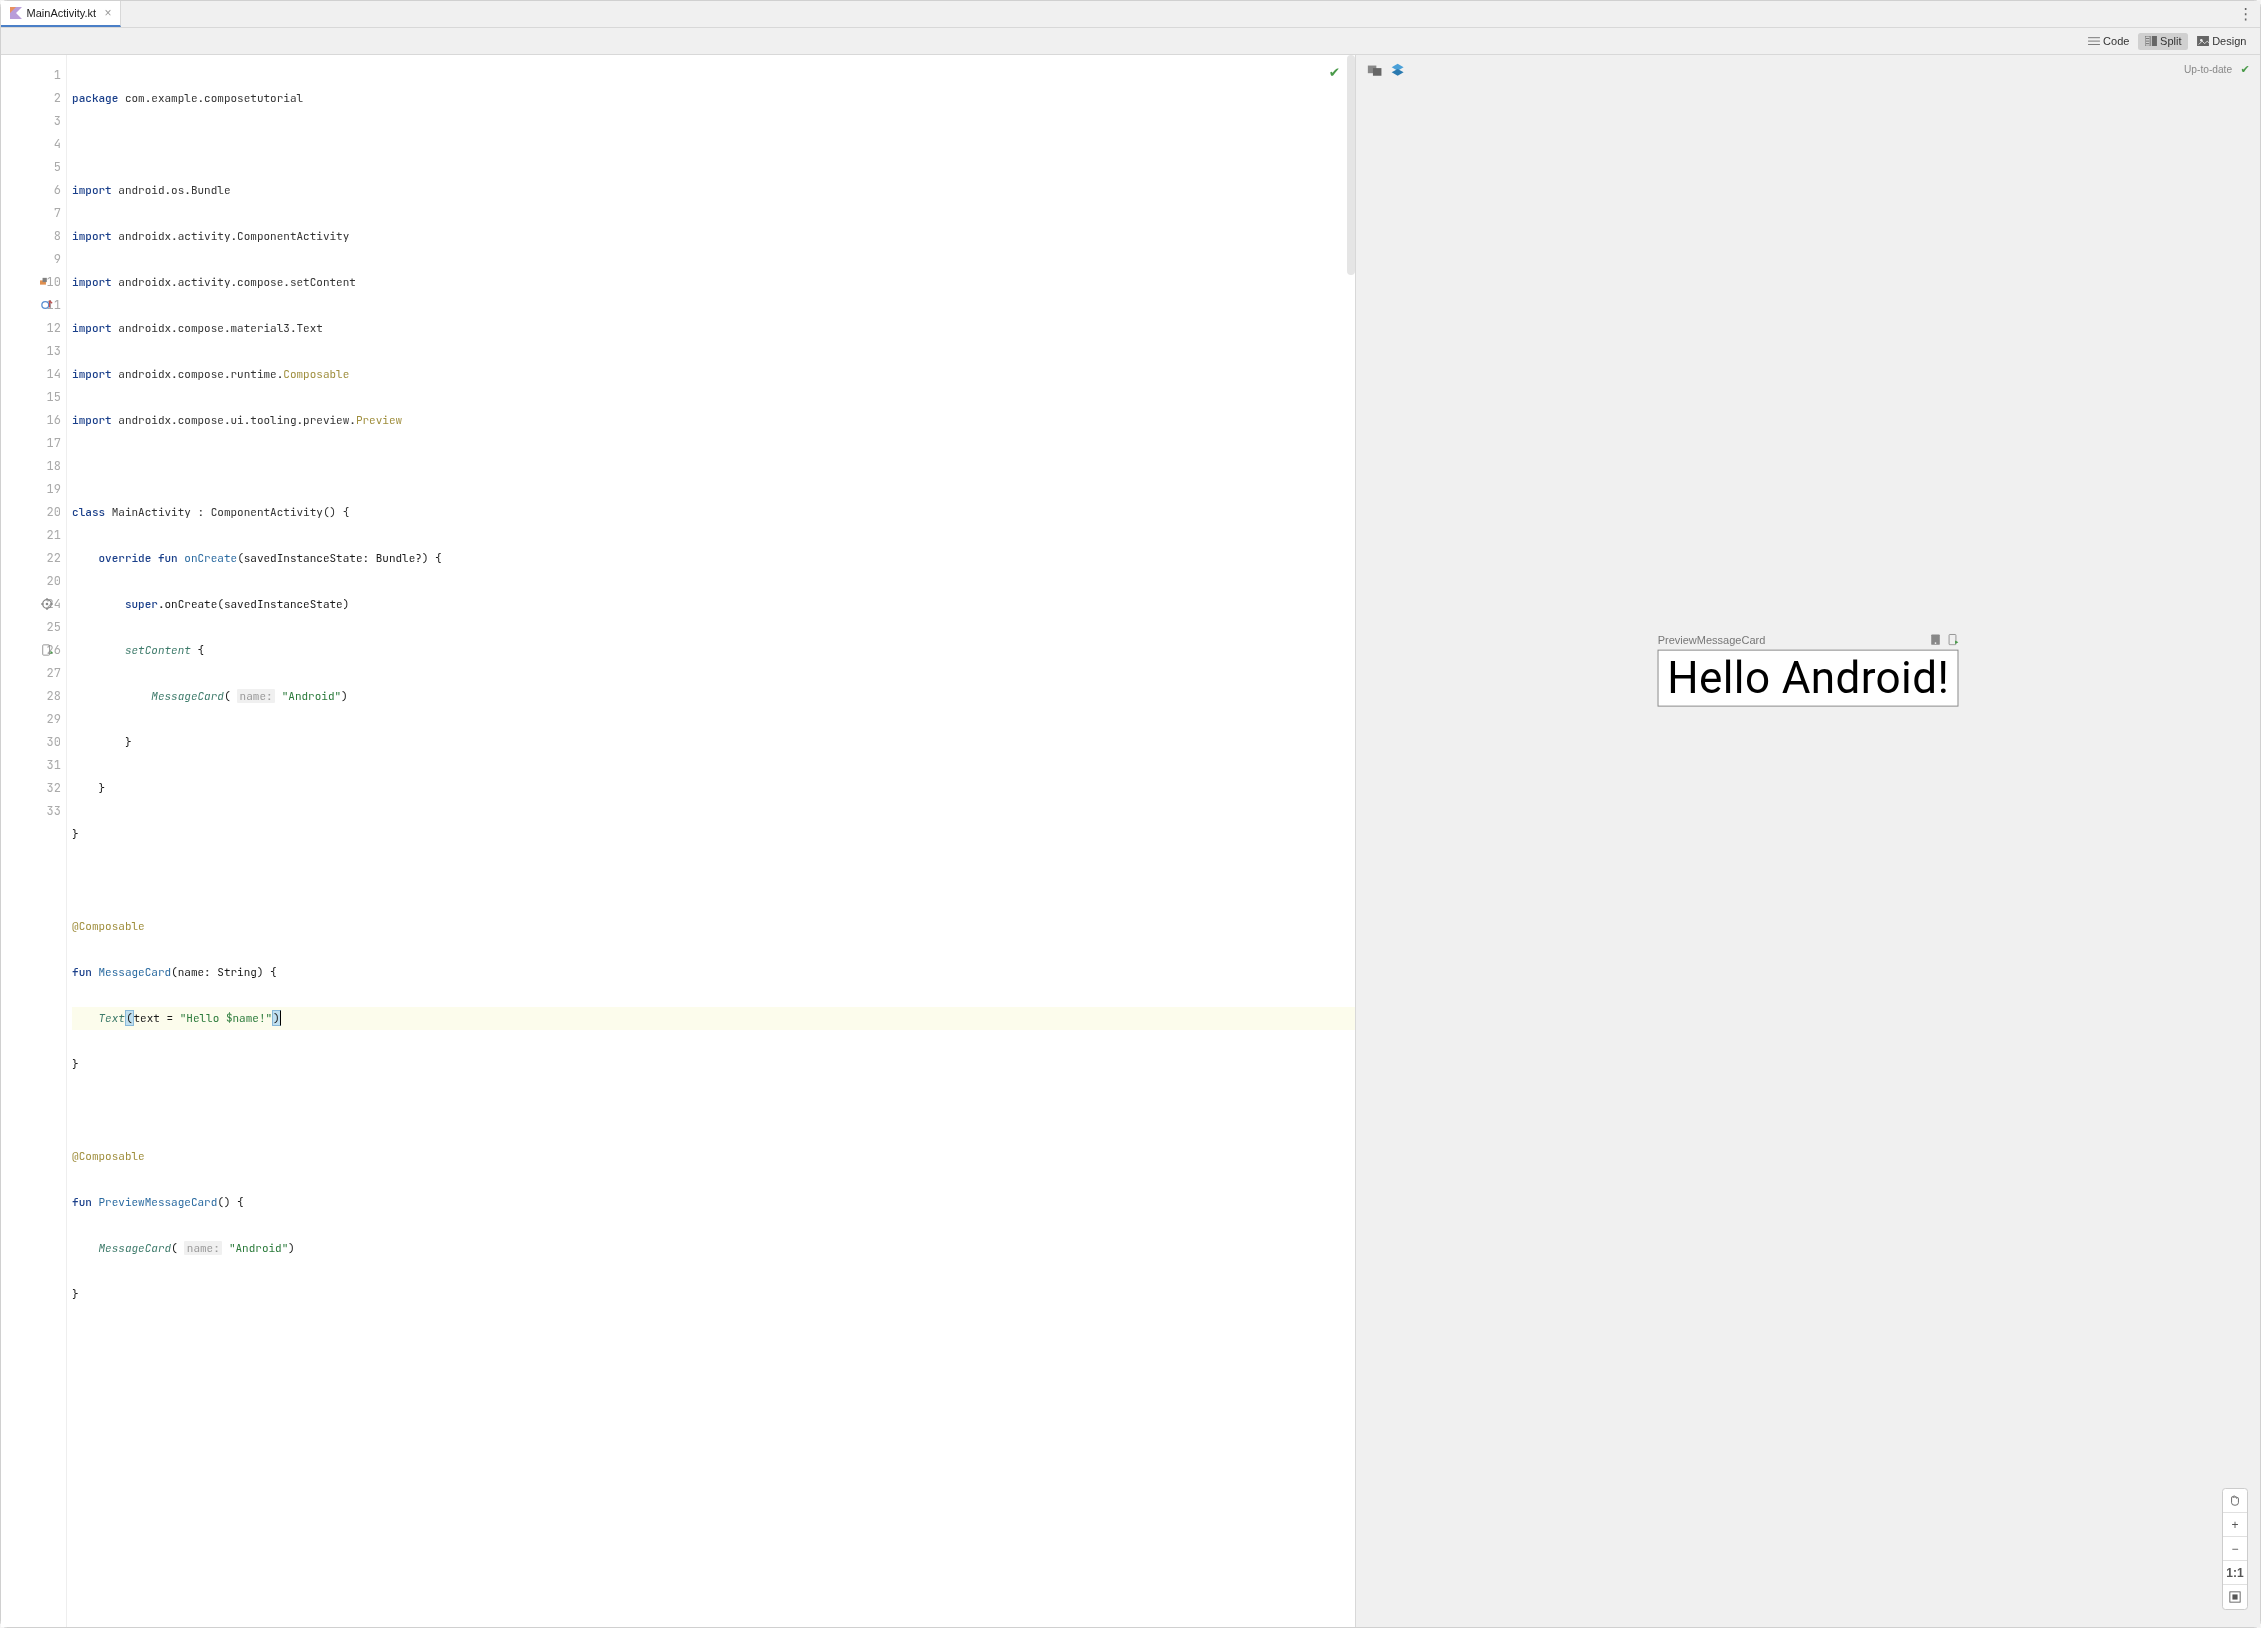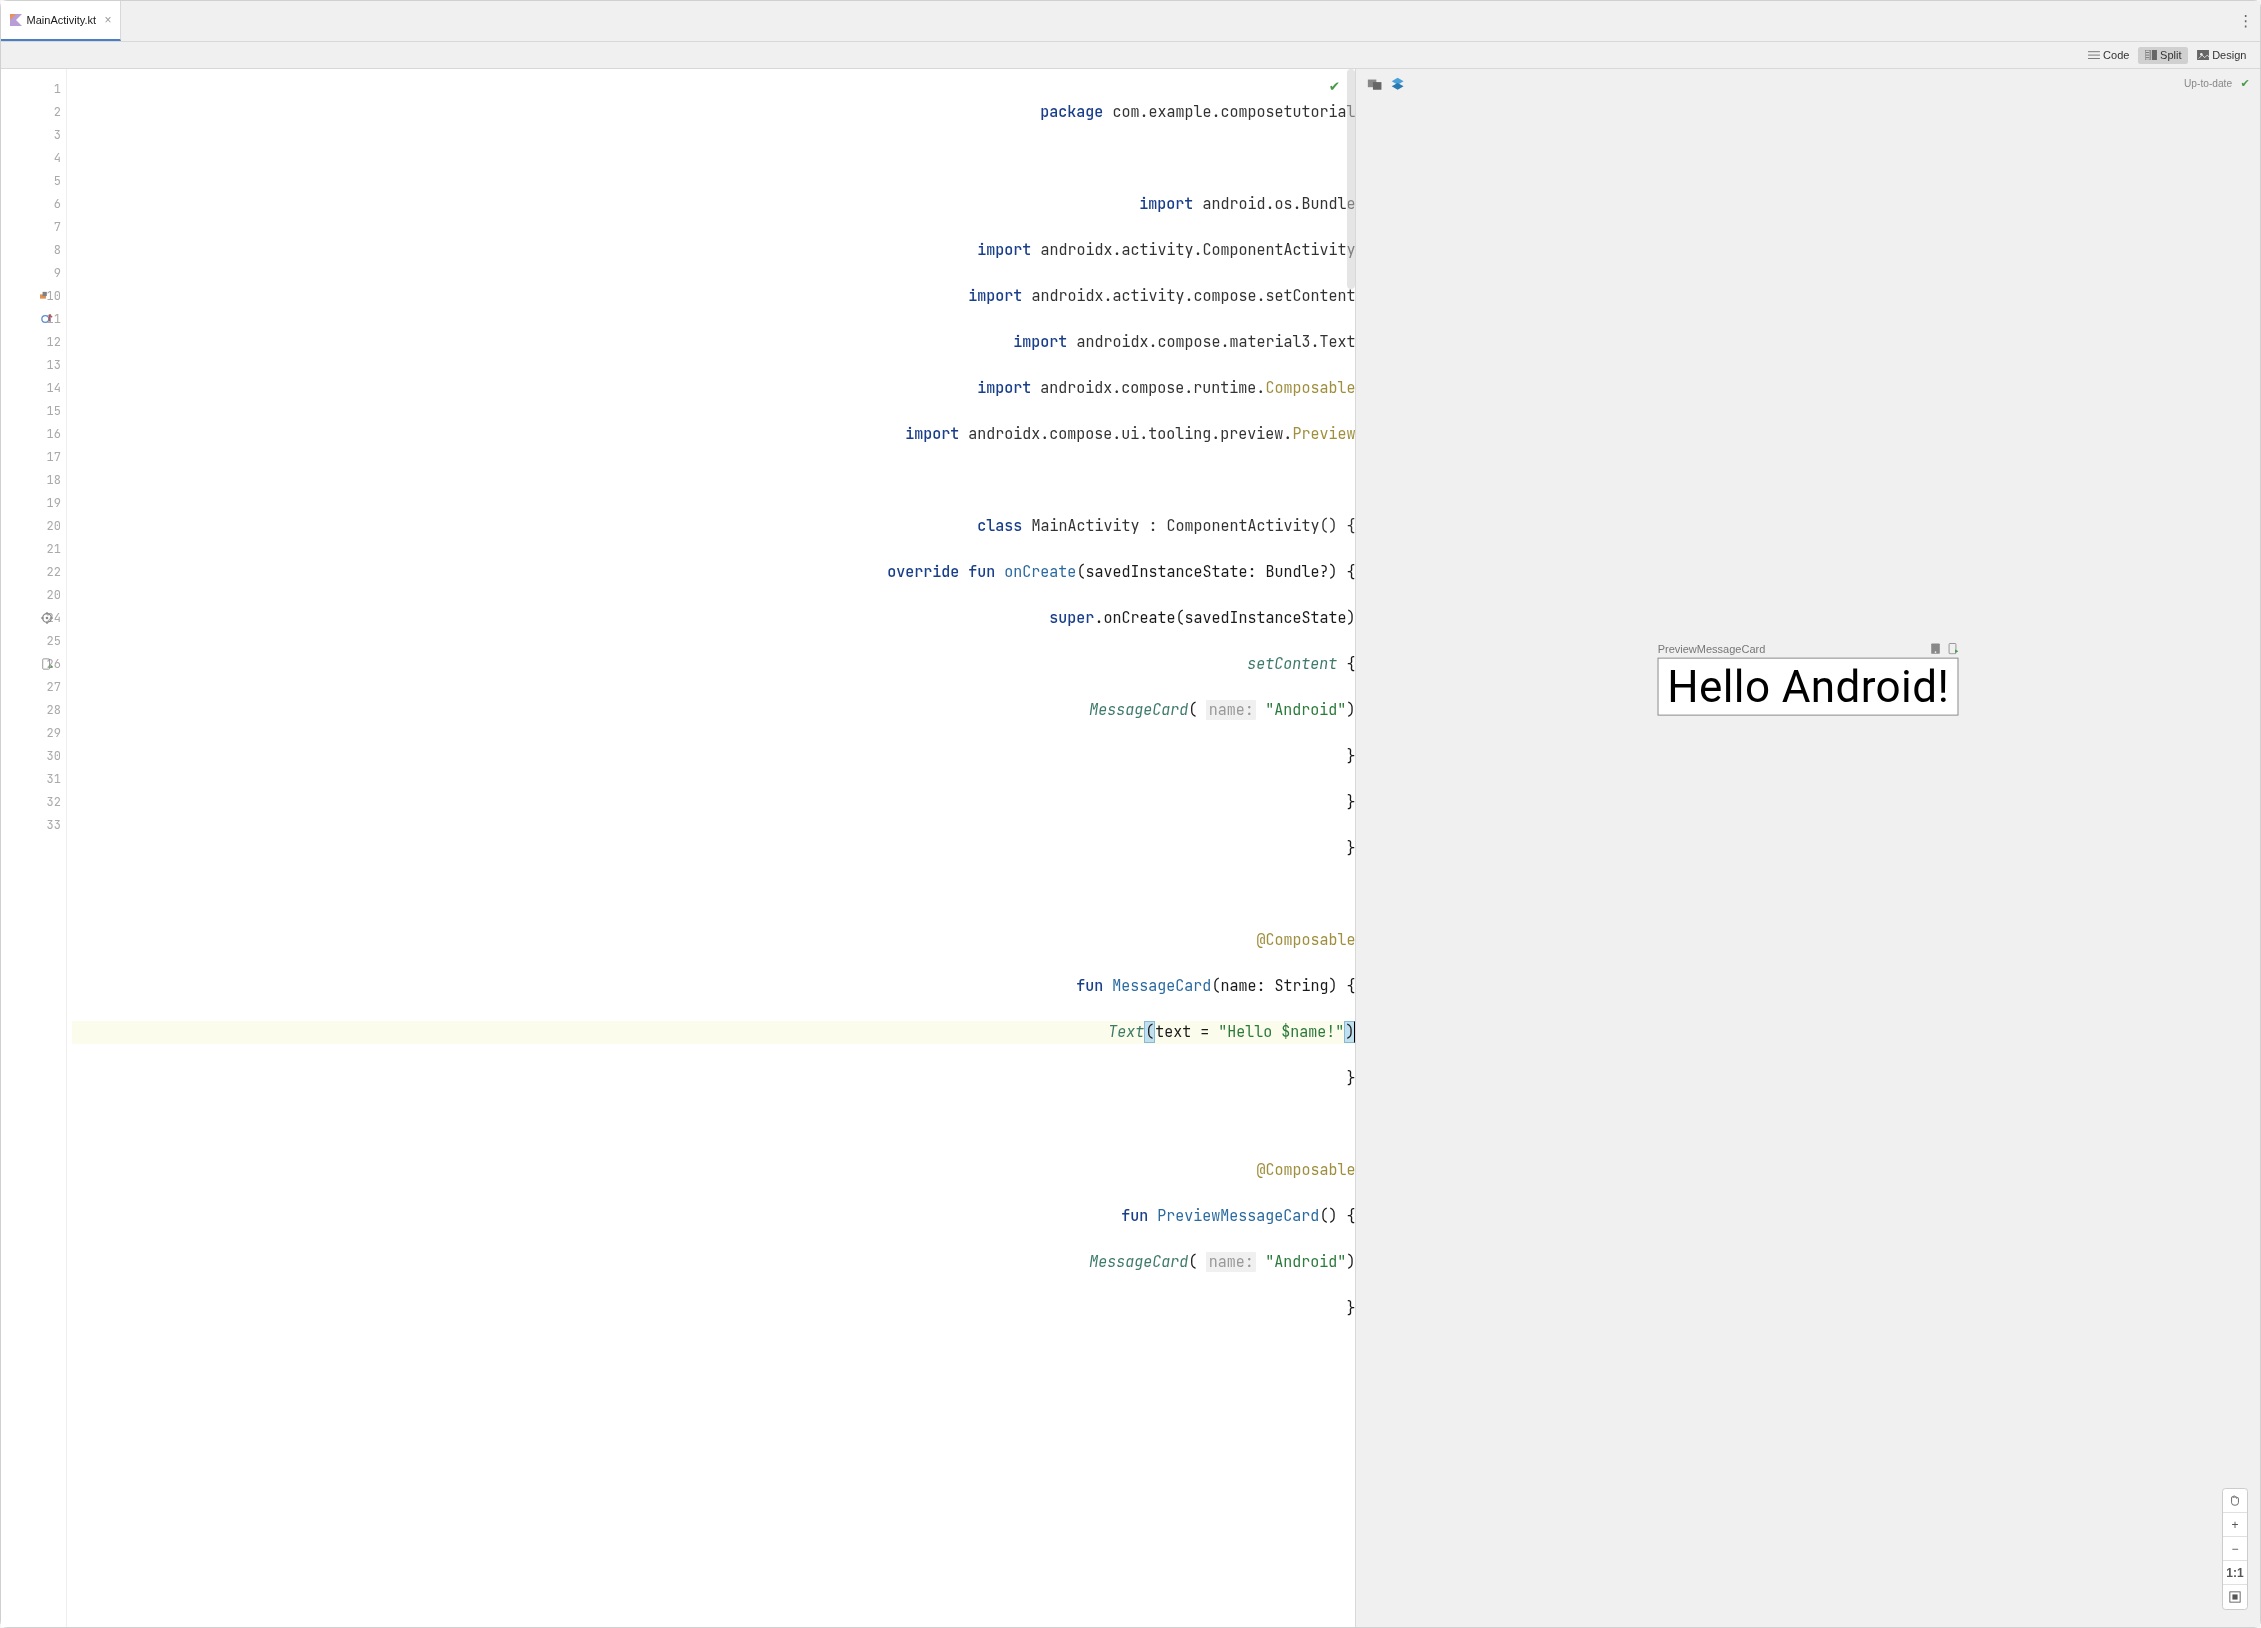--- a/index.html
+++ b/index.html
@@ -17,21 +17,21 @@
       border: 0.8px solid #d0d0d0;
       border-radius: 6.8px;
       background: #fff;
     }
     
     .tab-bar {
       display: flex;
       align-items: center;
       background: #f0f0f0;
       border-bottom: 0.8px solid #d8d8d8;
-      height: 41px;
+      height: 27px;
     }
     .tab {
       display: flex;
       align-items: center;
       gap: 5.1px;
       padding: 5.1px 8.5px;
       background: #fff;
       border-right: 0.8px solid #d8d8d8;
       border-bottom: 2.5px solid #4a7fc7;
       height: 100%;
@@ -124,26 +124,25 @@
       width: 13.6px;
       height: 13.6px;
       display: flex;
       align-items: center;
       justify-content: center;
     }
     .code {
       flex: 1;
       padding: 8.5px 0 0 5.1px;
       font-family: "JetBrains Mono", "Menlo", "Consolas", monospace;
-      font-size: 15px;
+      font-size: 11px;
       line-height: 23px;
       white-space: pre;
       overflow: hidden;
       position: relative;
-      text-align: right;
     }
     .code-line { height: 23px; }
     .code-line.current-line { background: #fcfcec; }
     
     .kw { color: #1a3f8a; font-weight: 500; }
     .pkg { color: #333; }
     .ann { color: #9f8e3d; }
     .fn-call { color: #3d7a6a; font-style: italic; }
     .fn-name { color: #2a6aa0; }
     .str { color: #2a7a3a; }

